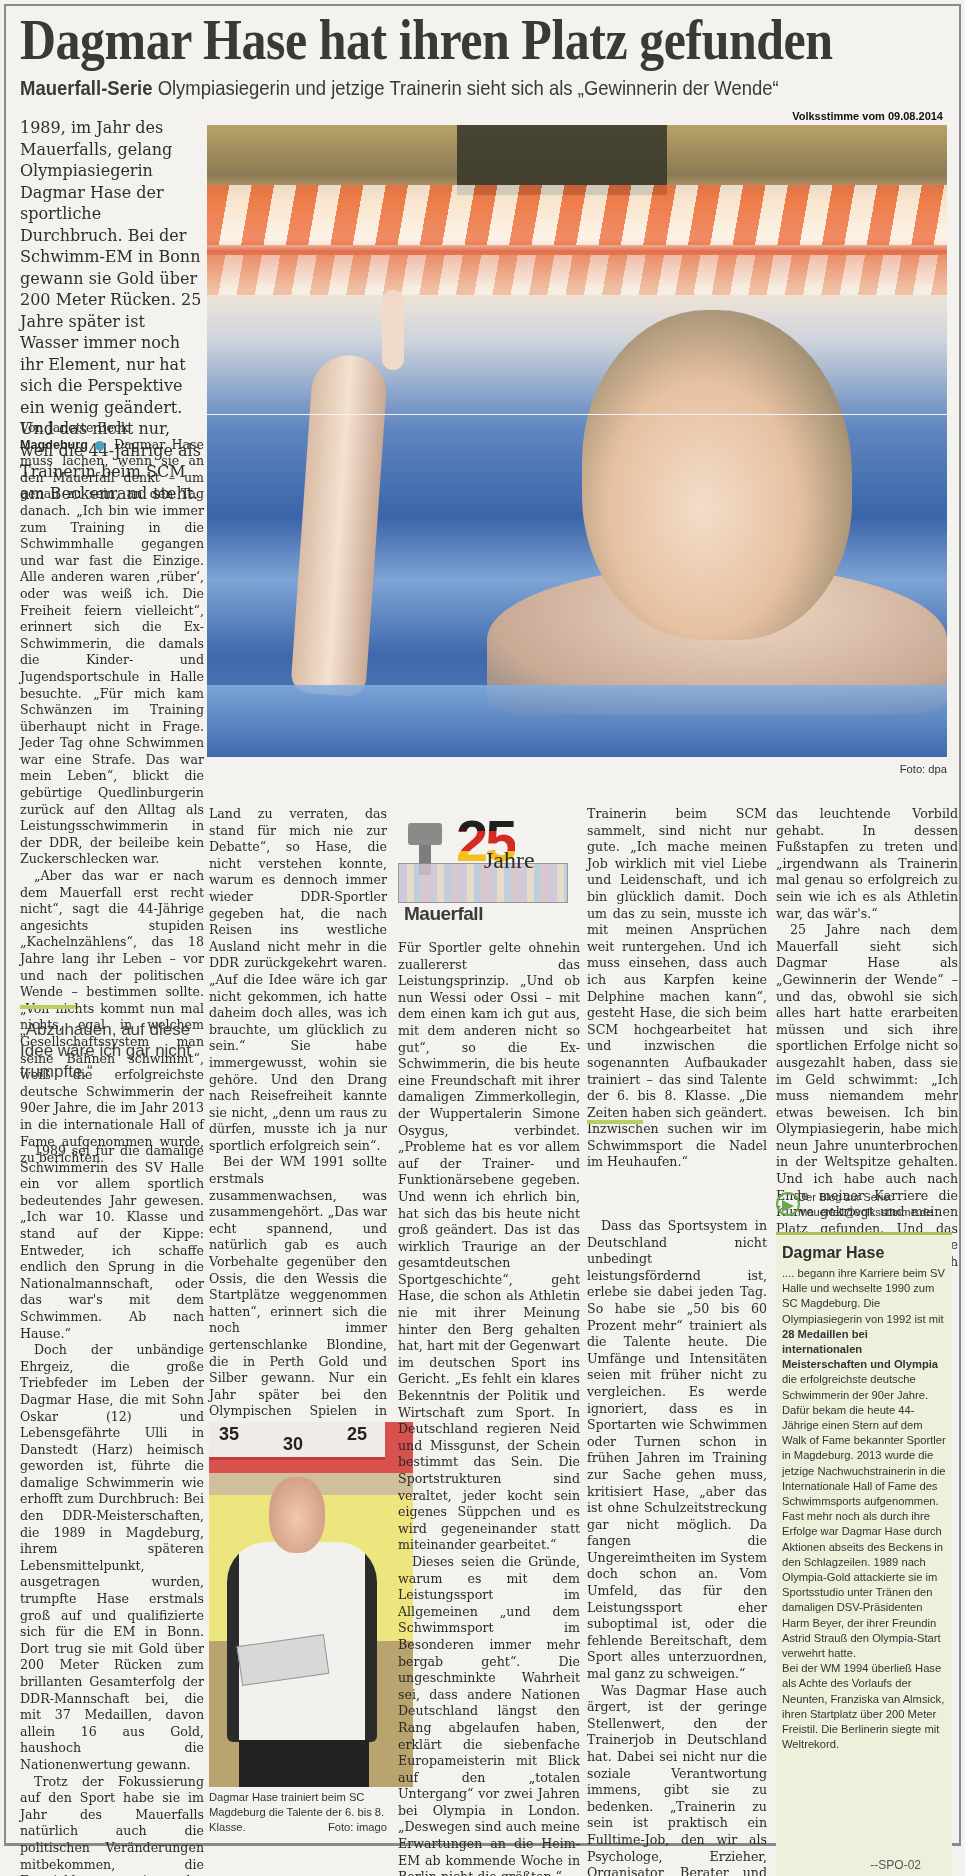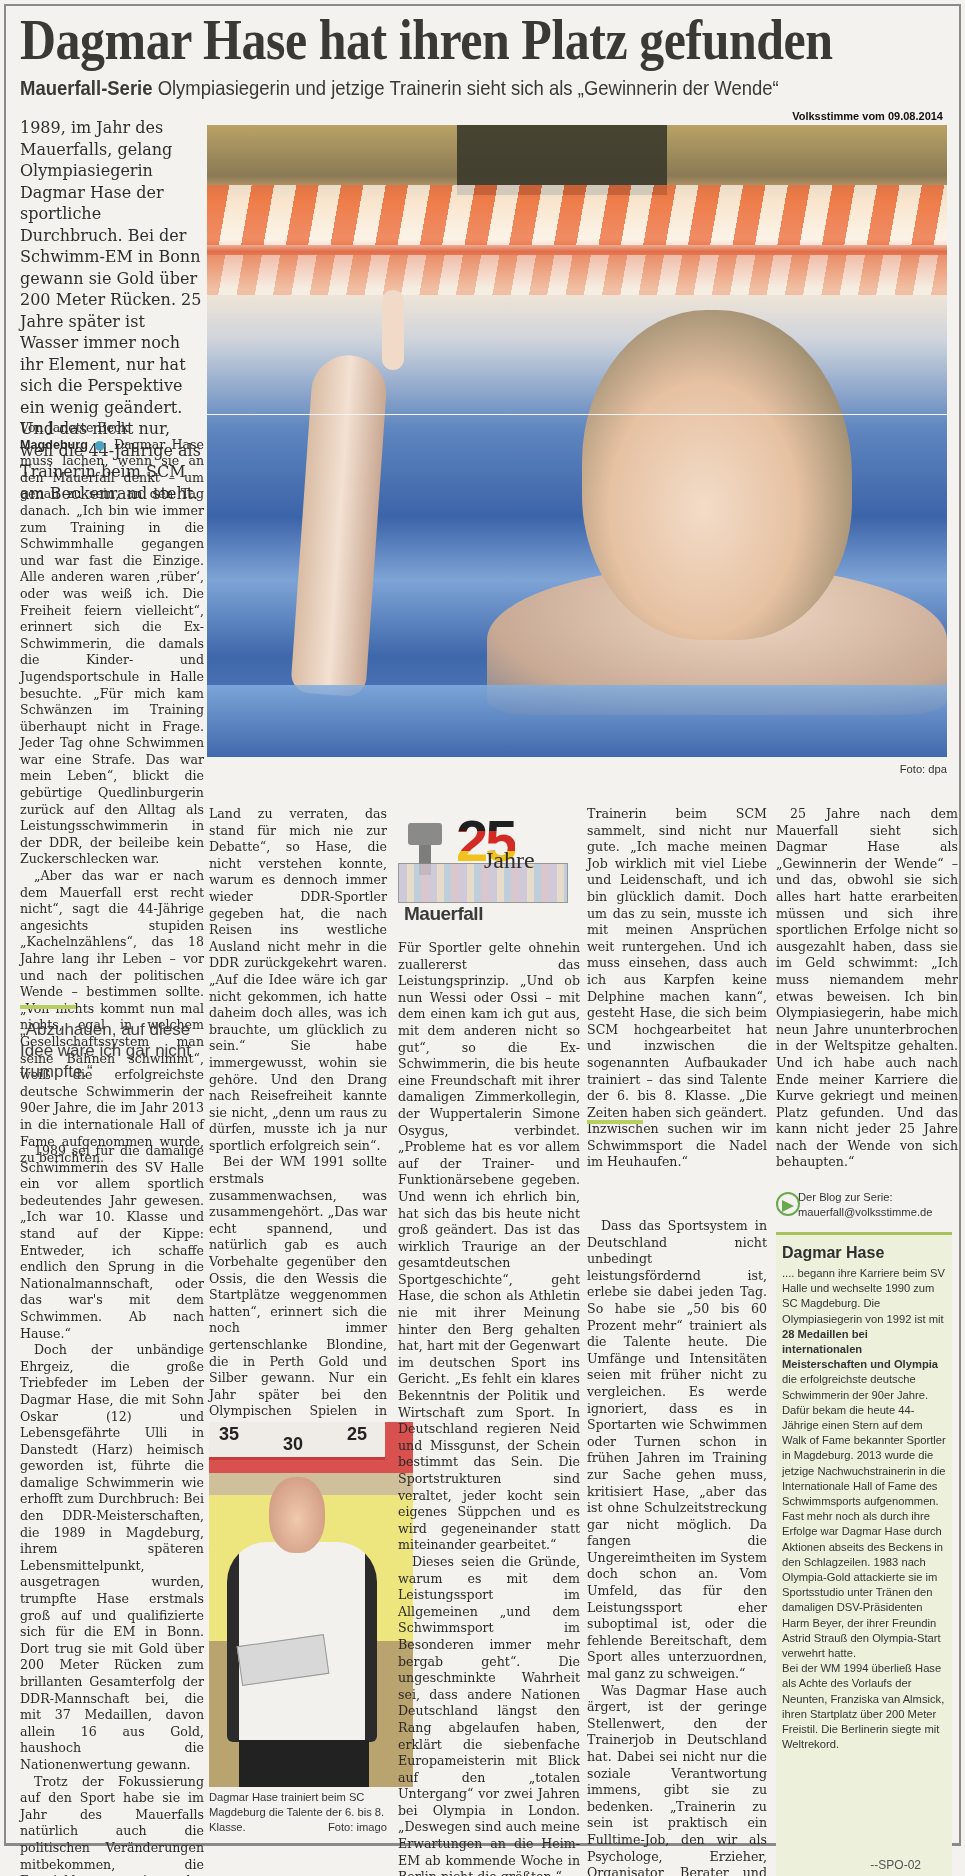--- a/index.html
+++ b/index.html
@@ -143,28 +143,29 @@
 </div>
 <div class="pull" style="left:587px; top:1120px; width:180px;">
   <span class="rule"></span>
 </div>
 <div class="col" style="left:587px; top:1218px; width:180px;">
   <p class="ind">Dass das Sportsystem in Deutschland nicht unbedingt leistungsfördernd ist, erlebe sie dabei jeden Tag. So habe sie „50 bis 60 Prozent mehr“ trainiert als die Talente heute. Die Umfänge und Intensitäten seien mit früher nicht zu vergleichen. Es werde ignoriert, dass es in Sportarten wie Schwimmen oder Turnen schon in frühen Jahren im Training zur Sache gehen muss, kritisiert Hase, „aber das ist ohne Schulzeitstreckung gar nicht möglich. Da fangen die Ungereimtheiten im System doch schon an. Vom Umfeld, das für den Leistungssport eher suboptimal ist, oder die fehlende Bereitschaft, dem Sport alles unterzuordnen, mal ganz zu schweigen.“</p>
   <p class="ind">Was Dagmar Hase auch ärgert, ist der geringe Stellenwert, den der Trainerjob in Deutschland hat. Dabei sei nicht nur die soziale Verantwortung immens, gibt sie zu bedenken. „Trainerin zu sein ist praktisch ein Fulltime-Job, den wir als Psychologe, Erzieher, Organisator, Berater und Trainingswissenschaftler in einer Person ausüben.“ Das erfordere jeden Tag jede Menge Enthusiasmus und Idealismus. Was das betrifft, habe sie in ihrem ehemaligen Trainer Bernd Henneberg</p>
 </div>
 
 <div class="col" style="left:776px; top:806px; width:182px;">
+  <p>das leuchtende Vorbild gehabt. In dessen Fußstapfen zu treten und „irgendwann als Trainerin mal genau so erfolgreich zu sein wie ich es als Athletin war, das wär's.“</p>
   <p class="ind">25 Jahre nach dem Mauerfall sieht sich Dagmar Hase als „Gewinnerin der Wende“ – und das, obwohl sie sich alles hart hatte erarbeiten müssen und sich ihre sportlichen Erfolge nicht so ausgezahlt haben, dass sie im Geld schwimmt: „Ich muss niemandem mehr etwas beweisen. Ich bin Olympiasiegerin, habe mich neun Jahre ununterbrochen in der Weltspitze gehalten. Und ich habe auch nach Ende meiner Karriere die Kurve gekriegt und meinen Platz gefunden. Und das kann nicht jeder 25 Jahre nach der Wende von sich behaupten.“</p>
 </div>
 
 <div class="blog">
   <span class="arrow"></span>
   <span class="txt">Der Blog zur Serie: mauerfall@volksstimme.de</span>
 </div>
 
 <div class="infobox">
   <h3>Dagmar Hase</h3>
   <p><span>.... begann ihre Karriere beim SV Halle und wechselte 1990 zum SC Magdeburg. Die Olympiasiegerin von 1992 ist mit </span><b>28 Medaillen bei internationalen Meisterschaften und Olympia</b><span> die erfolgreichste deutsche Schwimmerin der 90er Jahre. Dafür bekam die heute 44-Jährige einen Stern auf dem Walk of Fame bekannter Sportler in Magdeburg. 2013 wurde die jetzige Nachwuchstrainerin in die Internationale Hall of Fame des Schwimmsports aufgenommen.</span></p>
-  <p>Fast mehr noch als durch ihre Erfolge war Dagmar Hase durch Aktionen abseits des Beckens in den Schlagzeilen. 1983 nach Olympia-Gold attackierte sie im Sportsstudio unter Tränen den damaligen DSV-Präsidenten Harm Beyer, der ihrer Freundin Astrid Strauß den Olympia-Start verwehrt hatte.</p>
+  <p>Fast mehr noch als durch ihre Erfolge war Dagmar Hase durch Aktionen abseits des Beckens in den Schlagzeilen. 1989 nach Olympia-Gold attackierte sie im Sportsstudio unter Tränen den damaligen DSV-Präsidenten Harm Beyer, der ihrer Freundin Astrid Strauß den Olympia-Start verwehrt hatte.</p>
   <p>Bei der WM 1994 überließ Hase als Achte des Vorlaufs der Neunten, Franziska van Almsick, ihren Startplatz über 200 Meter Freistil. Die Berlinerin siegte mit Weltrekord.</p>
 </div>
 
 <div class="page-num">--SPO-02</div>
 
 </body></html>

